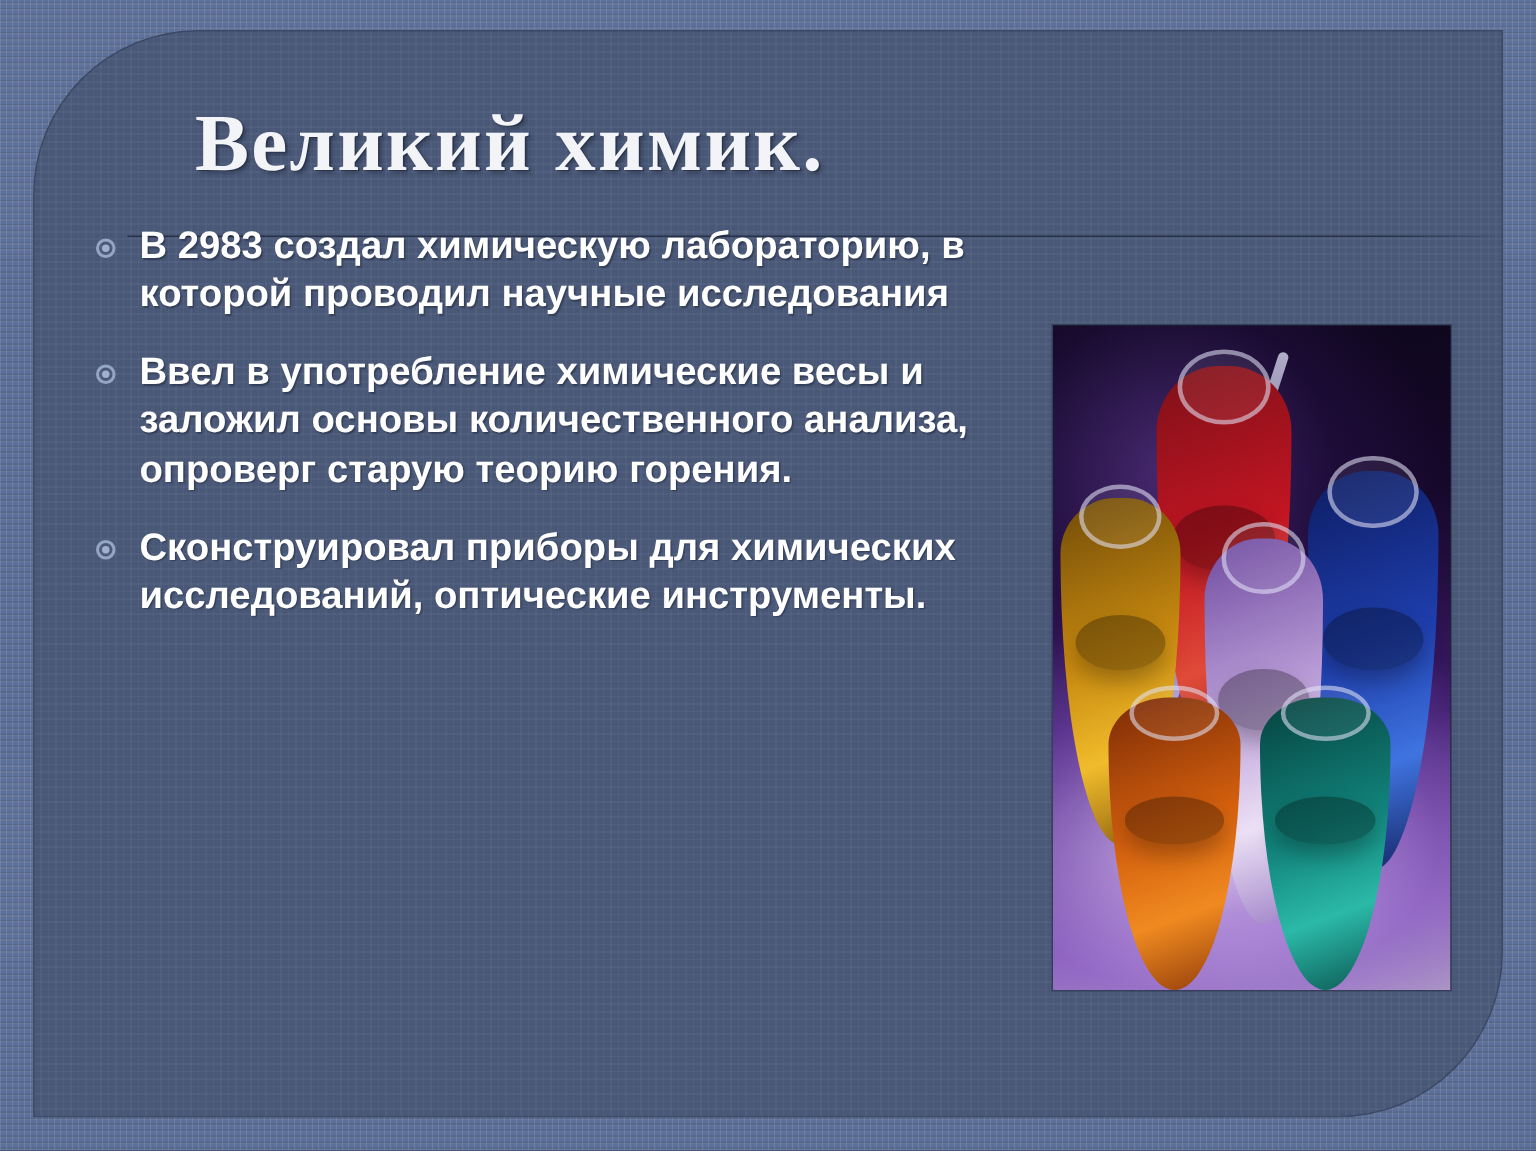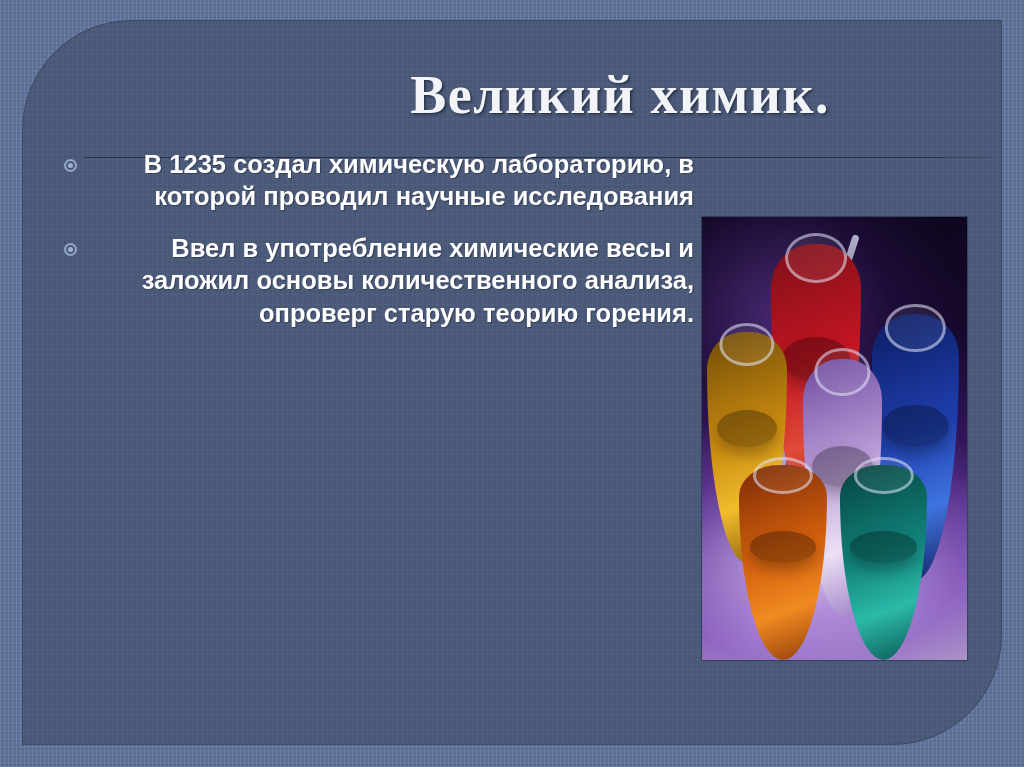--- a/index.html
+++ b/index.html
@@ -41,21 +41,20 @@
     background-image:
       repeating-linear-gradient(0deg,
         rgba(255,255,255,0.035) 0px, rgba(255,255,255,0.035) 1px,
         rgba(0,0,0,0.00) 1px, rgba(0,0,0,0.00) 5px),
       repeating-linear-gradient(90deg,
         rgba(255,255,255,0.035) 0px, rgba(255,255,255,0.035) 1px,
         rgba(0,0,0,0.00) 1px, rgba(0,0,0,0.00) 5px);
     border-radius: 110px 0 110px 0;
     box-shadow: inset 0 0 0 1px rgba(40,52,76,0.45);
     overflow: hidden;
-    text-align: right;
   }
 
   
   .title-area {
     position: absolute;
     left: 108px;
     top: 44px;
     width: 700px;
     height: 80px;
   }
@@ -221,28 +220,32 @@
     <div class="title-area">
       <div class="title">Великий  химик.</div>
     </div>
 
     <div class="title-rule"></div>
 
     <div class="content">
 
       <div class="bullet-row">
         <span class="bullet-marker"></span>
-        <span class="bullet-text">В 1235 создал химическую лабораторию, в которой проводил научные исследования</span>
+        <span class="bullet-text">В 2983 создал химическую лабораторию, в которой проводил научные исследования</span>
       </div>
 
       <div class="bullet-row">
         <span class="bullet-marker"></span>
         <span class="bullet-text">Ввел в употребление химические весы и заложил основы количественного анализа, опроверг старую теорию горения.</span>
       </div>
 
+      <div class="bullet-row">
+        <span class="bullet-marker"></span>
+        <span class="bullet-text">Сконструировал приборы для химических исследований, оптические инструменты.</span>
+      </div>
 
 
     </div>
 
     <div class="photo-frame">
       <div class="photo">
         <div class="stir-rod"></div>
         <div class="flask f-red"></div>
         <div class="flask f-yellow"></div>
         <div class="flask f-blue"></div>

